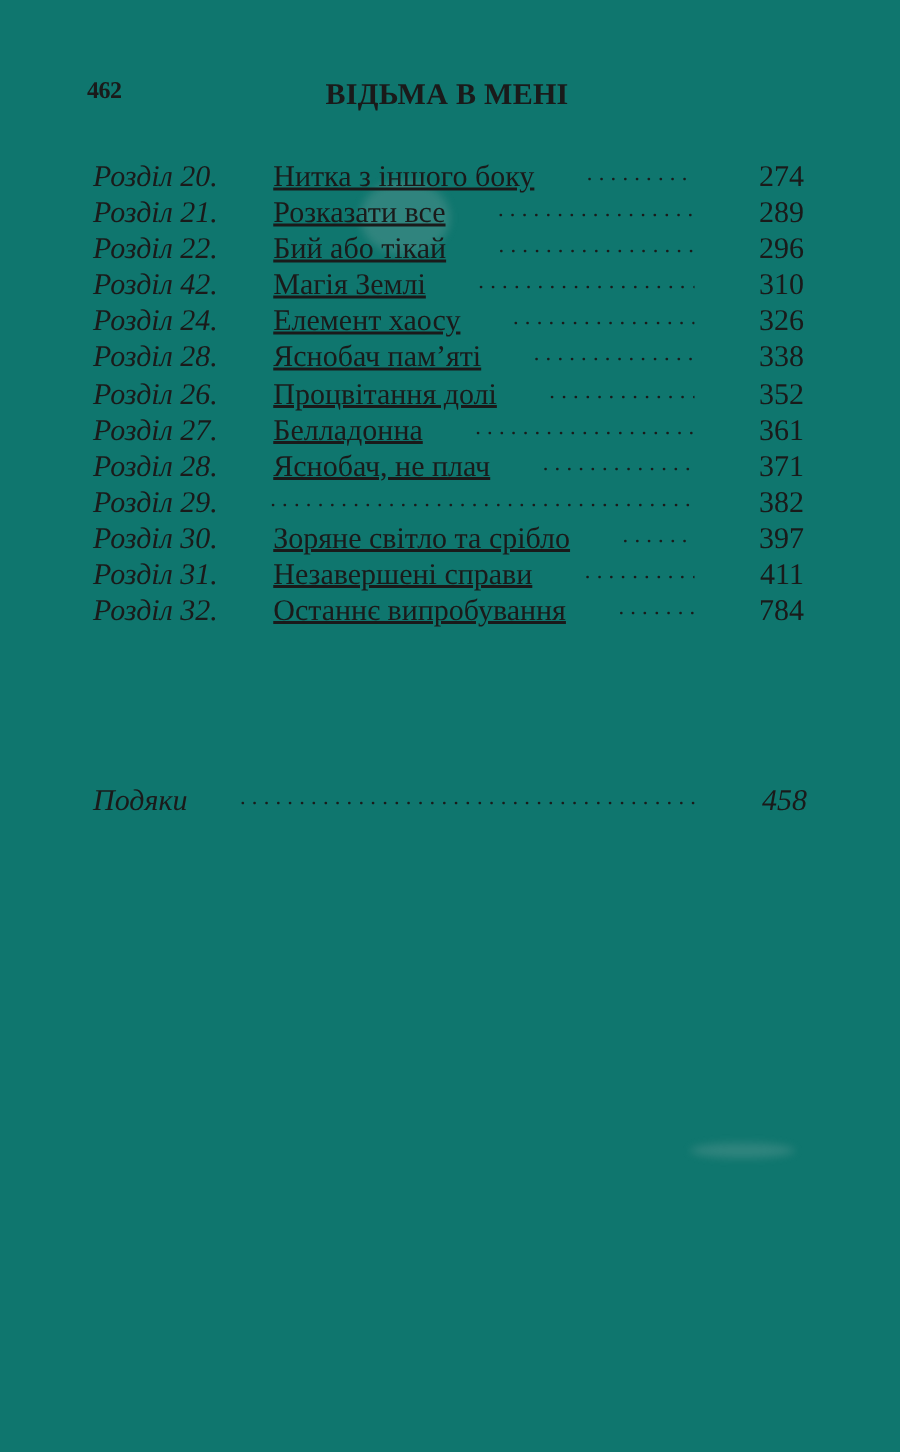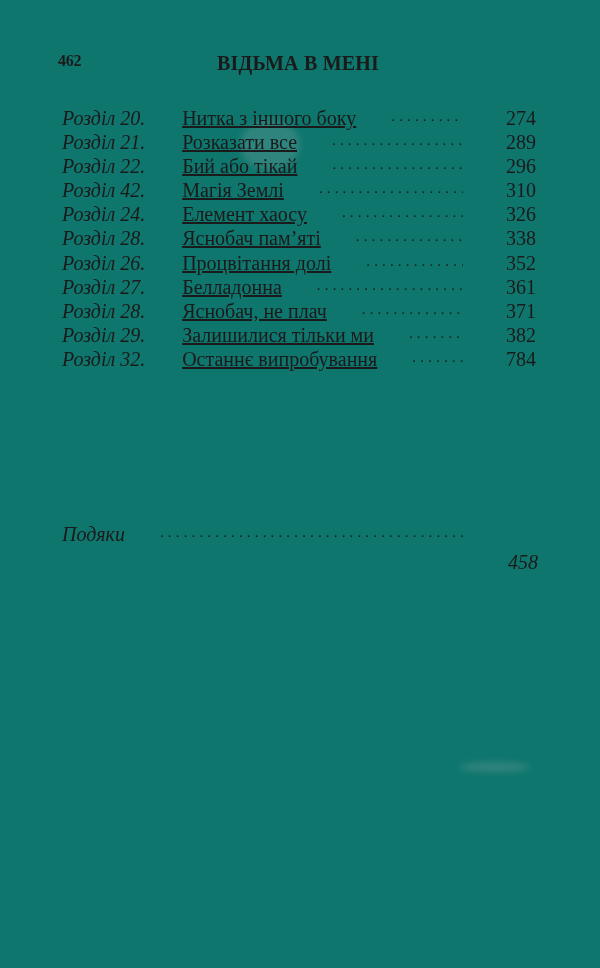--- a/index.html
+++ b/index.html
@@ -93,21 +93,21 @@
       text-align: right;
       min-width: 34px;
     }
     .ack {
       position: absolute;
       top: 522px;
       left: 62px;
       width: 476px;
     }
     .ack .toc-label { font-style: italic; }
-    .ack .toc-page { font-style: italic; margin-top: 28px; }
+    .ack .toc-page { font-style: italic; }
     .smudge {
       position: absolute;
       border-radius: 50%;
       background: rgba(200,200,200,0.18);
       filter: blur(3px);
     }
   </style>
 </head>
 <body>
 
@@ -170,23 +170,34 @@
       <span class="toc-page">361</span>
     </div>
     <div class="toc-row">
       <span class="toc-label">Розділ 28.</span>
       <span class="toc-title">Яснобач, не плач</span>
       <span class="leader"></span>
       <span class="toc-page">371</span>
     </div>
     <div class="toc-row">
       <span class="toc-label">Розділ 29.</span>
-      <span class="toc-title">Залишилися тільки ми</span>
       <span class="leader"></span>
       <span class="toc-page">382</span>
+    </div>
+    <div class="toc-row">
+      <span class="toc-label">Розділ 30.</span>
+      <span class="toc-title">Зоряне світло та срібло</span>
+      <span class="leader"></span>
+      <span class="toc-page">397</span>
+    </div>
+    <div class="toc-row">
+      <span class="toc-label">Розділ 31.</span>
+      <span class="toc-title">Незавершені справи</span>
+      <span class="leader"></span>
+      <span class="toc-page">411</span>
     </div>
     <div class="toc-row">
       <span class="toc-label">Розділ 32.</span>
       <span class="toc-title">Останнє випробування</span>
       <span class="leader"></span>
       <span class="toc-page">784</span>
     </div>
   </div>
 
   <div class="ack">

